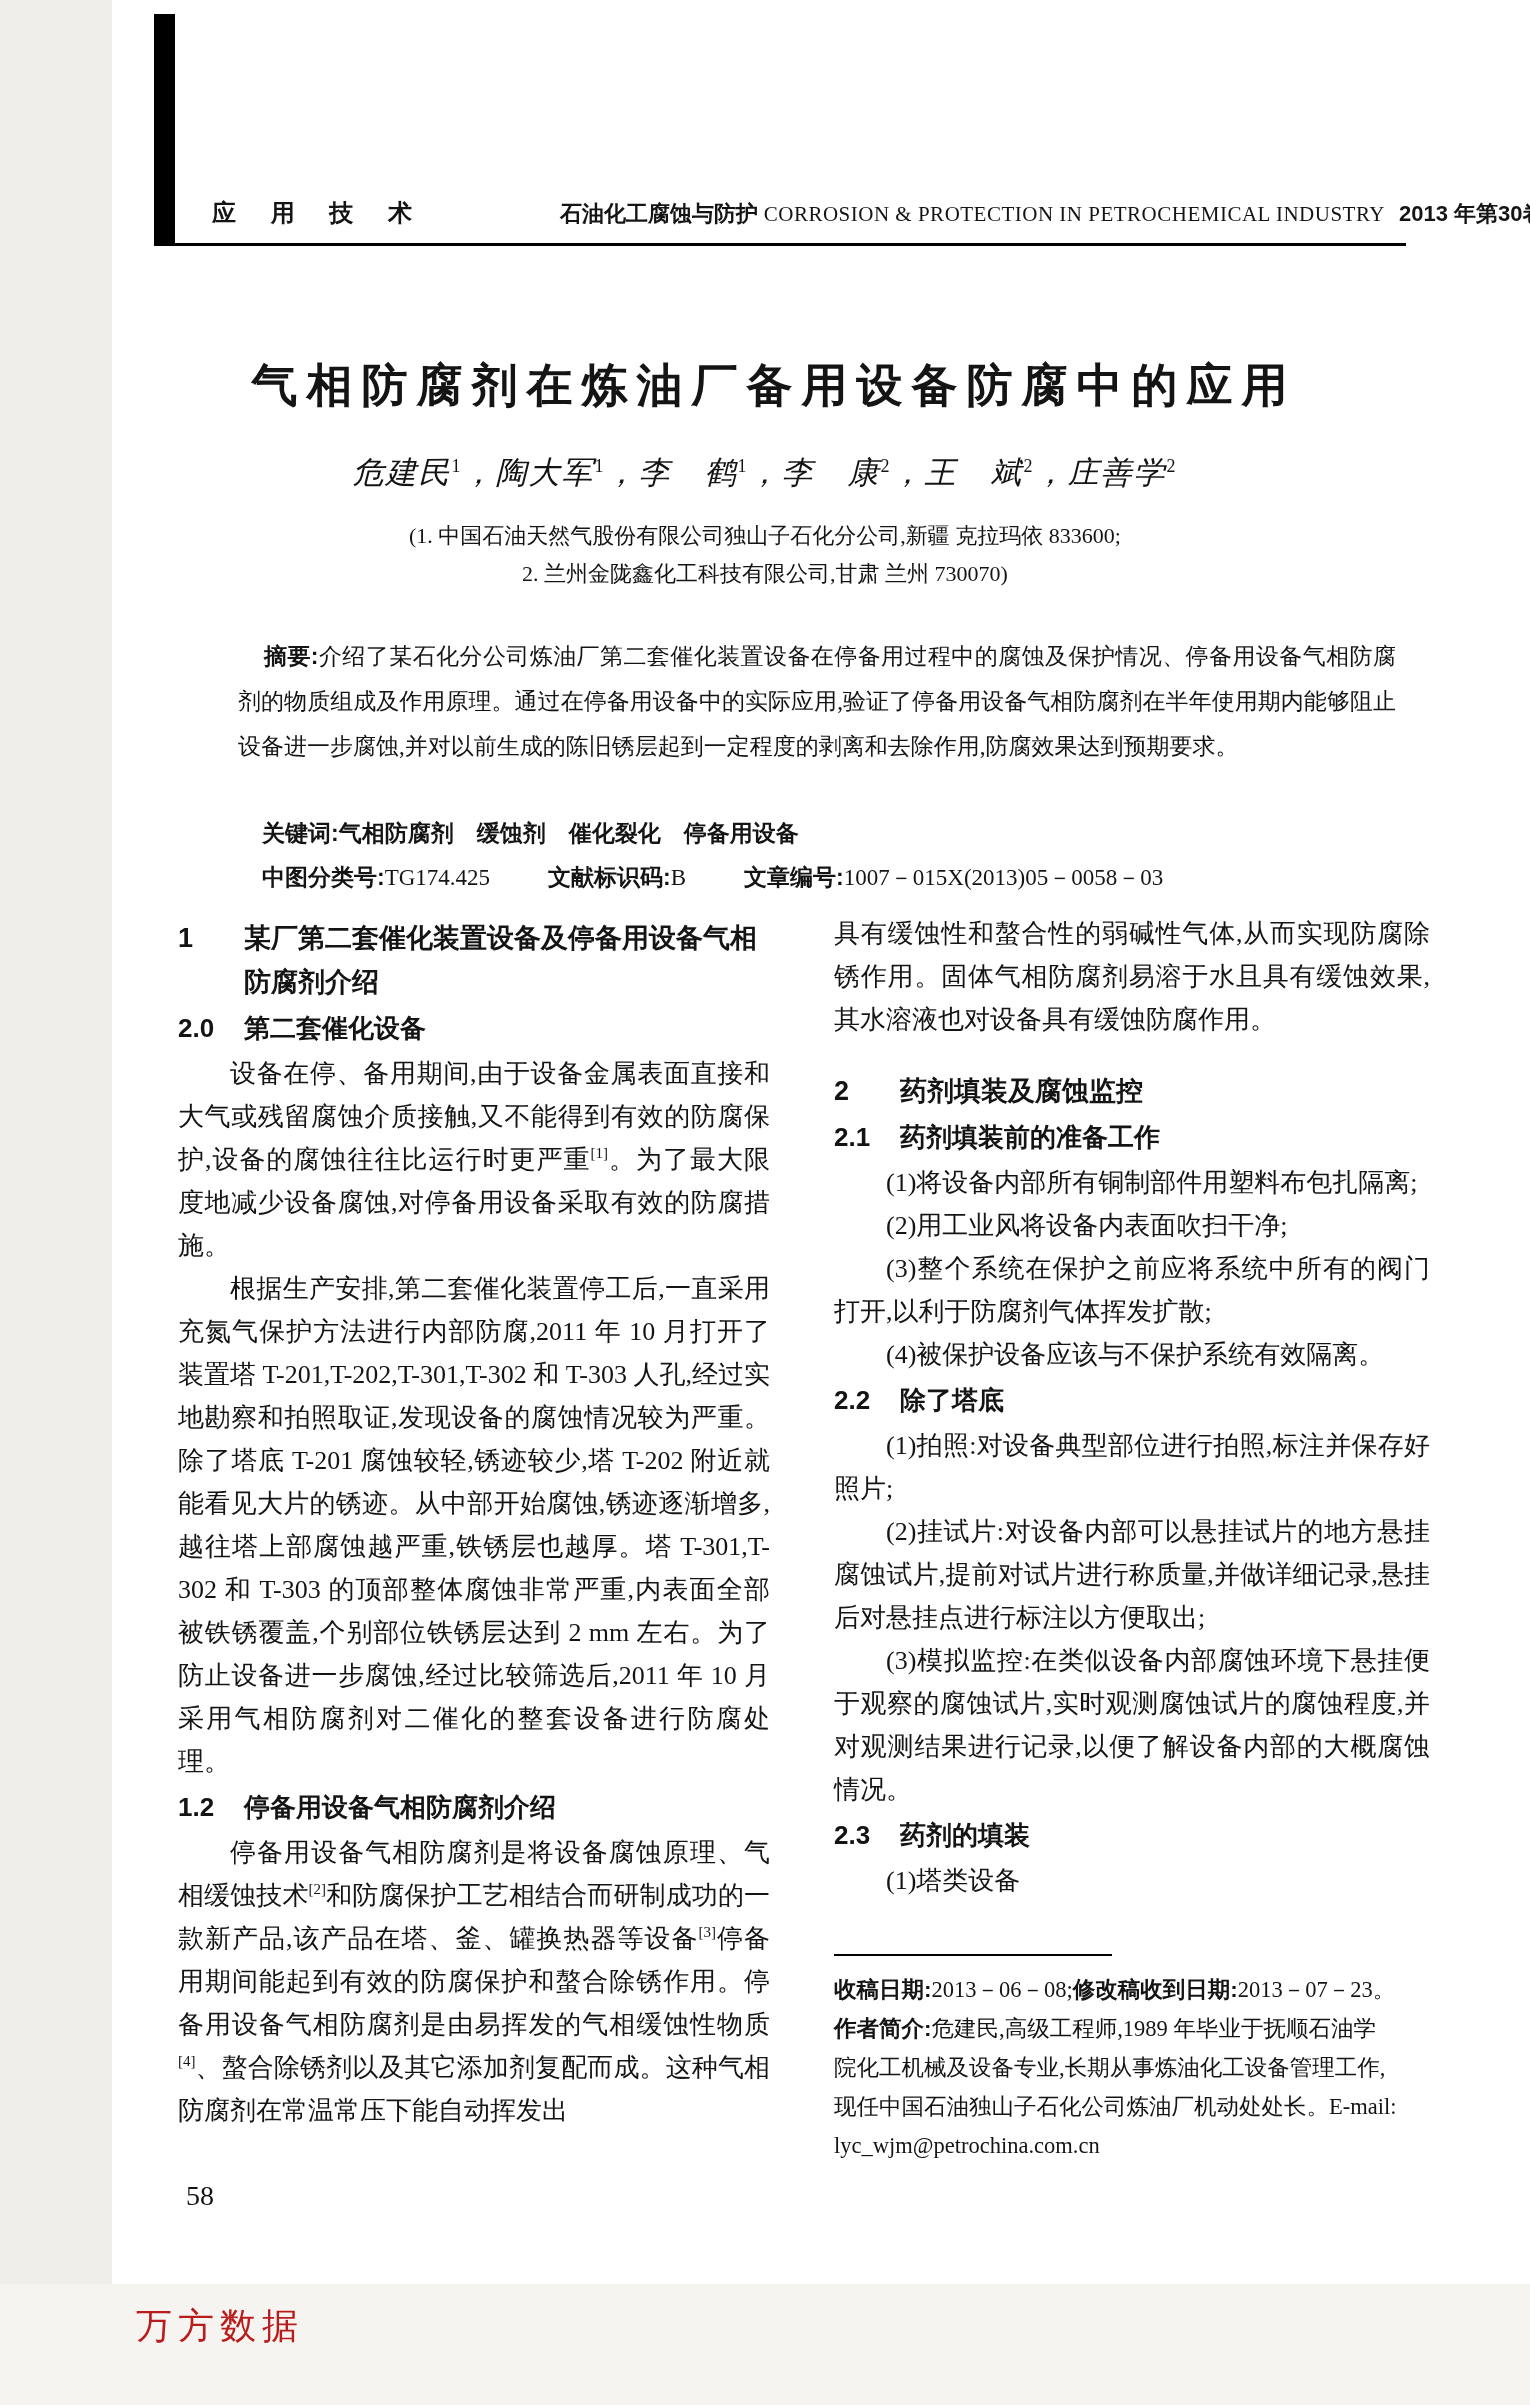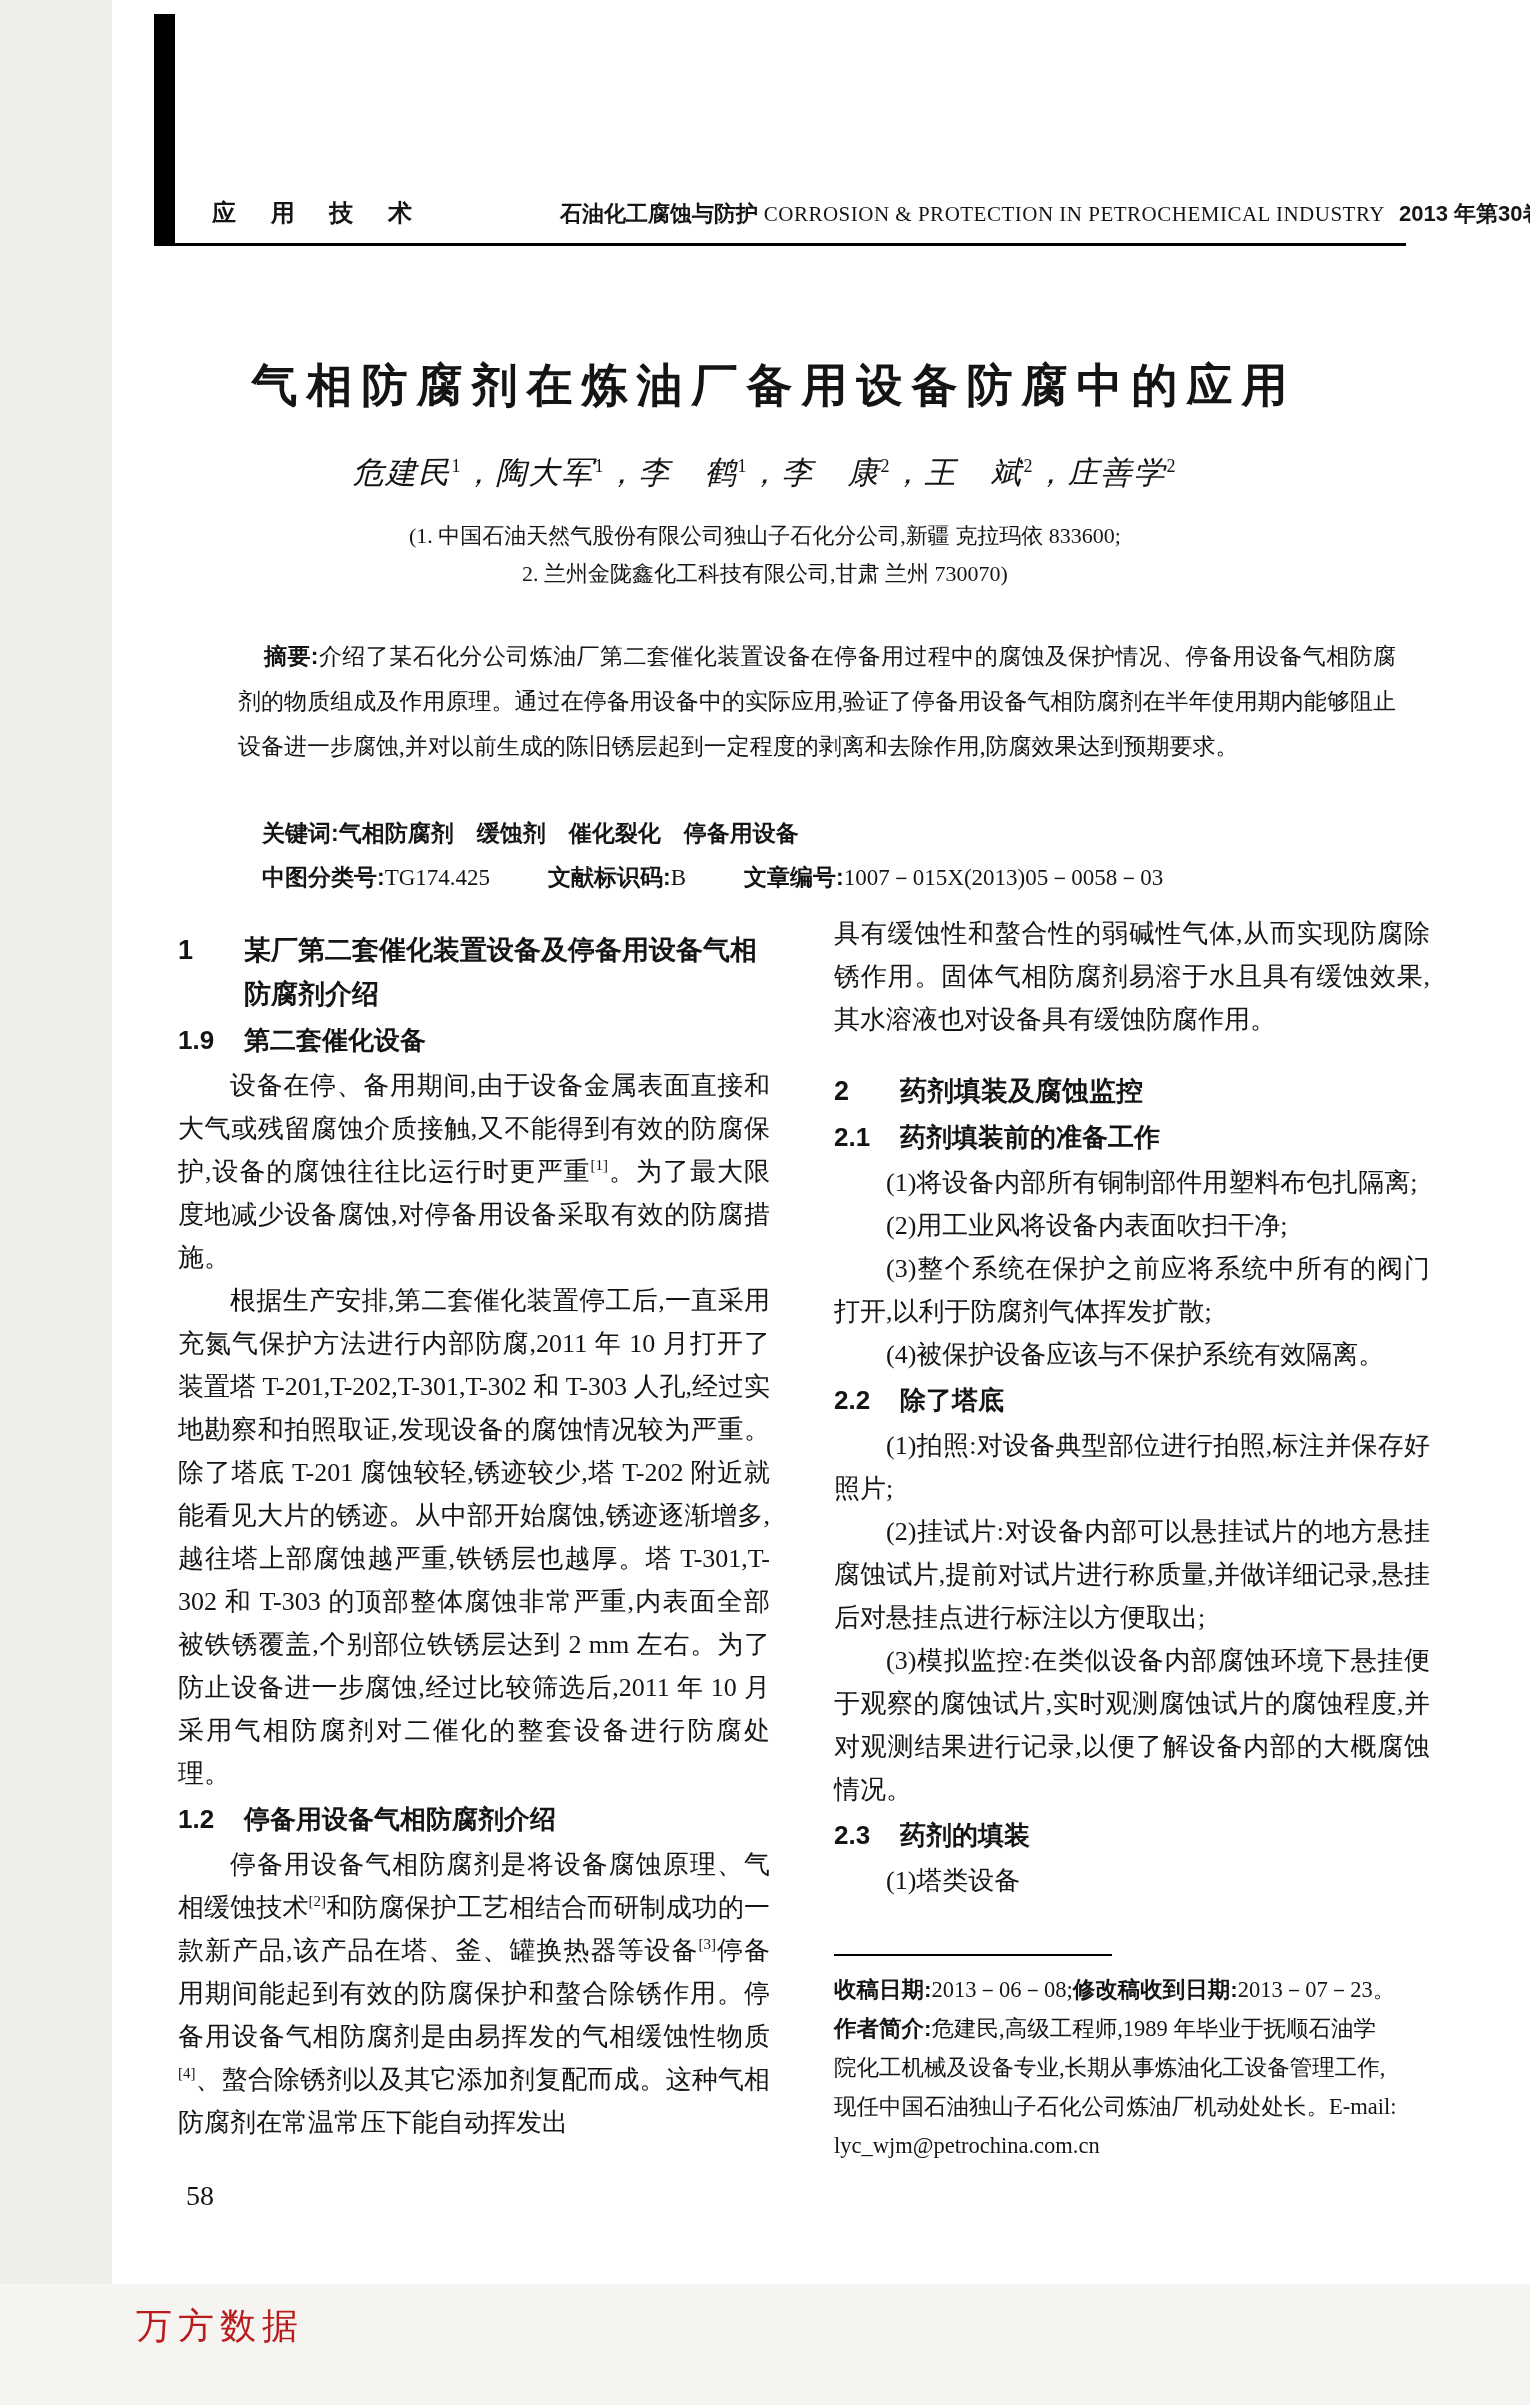--- a/index.html
+++ b/index.html
@@ -55,21 +55,21 @@
   .col-left  { left:178px; width:592px; }
   .col-right { left:834px; width:596px; }
   .body-p { margin:0; text-indent:52px; }
   .body-p.noindent { text-indent:0; }
   .body-p sup { font-size:15px; vertical-align:super; line-height:0; }
   .h1 {
     font-family:"Liberation Sans", sans-serif; font-weight:bold;
     font-size:27px; line-height:44px; text-align:left;
     padding-left:66px; text-indent:-66px; margin:28px 0 2px 0;
   }
-  .col > .h1:first-child { margin-top:16px; }
+  .col > .h1:first-child { margin-top:4px; }
   .h2 {
     font-family:"Liberation Sans", sans-serif; font-weight:bold;
     font-size:26px; line-height:43px; text-align:left;
     padding-left:66px; text-indent:-66px; margin:3px 0 2px 0;
   }
   .h1 .num, .h2 .num { display:inline-block; width:66px; text-indent:0; }
 
   .footnote { position:absolute; left:834px; top:1954px; width:596px; font-size:22.5px; line-height:39px; }
   .fn-rule { width:278px; height:2px; background:#000; margin:0 0 14px 0; }
   .fn-line { text-align:justify; }
@@ -105,21 +105,21 @@
   <div class="keywords"><b>关键词:</b><span>气相防腐剂　缓蚀剂　催化裂化　停备用设备</span></div>
 
   <div class="meta">
     <span class="meta-item"><b>中图分类号:</b><span class="val">TG174.425</span></span>
     <span class="meta-item"><b>文献标识码:</b><span class="val">B</span></span>
     <span class="meta-item"><b>文章编号:</b><span class="val">1007－015X(2013)05－0058－03</span></span>
   </div>
 
   <div class="col col-left">
       <div class="h1"><span class="num">1</span><span>某厂第二套催化装置设备及停备用设备气相防腐剂介绍</span></div>
-      <div class="h2"><span class="num">1.9</span><span>第二套催化设备</span></div>
+      <div class="h2"><span class="num">2.0</span><span>第二套催化设备</span></div>
       <p class="body-p">设备在停、备用期间,由于设备金属表面直接和大气或残留腐蚀介质接触,又不能得到有效的防腐保护,设备的腐蚀往往比运行时更严重<sup>[1]</sup>。为了最大限度地减少设备腐蚀,对停备用设备采取有效的防腐措施。</p>
       <p class="body-p">根据生产安排,第二套催化装置停工后,一直采用充氮气保护方法进行内部防腐,2011 年 10 月打开了装置塔 T-201,T-202,T-301,T-302 和 T-303 人孔,经过实地勘察和拍照取证,发现设备的腐蚀情况较为严重。除了塔底 T-201 腐蚀较轻,锈迹较少,塔 T-202 附近就能看见大片的锈迹。从中部开始腐蚀,锈迹逐渐增多,越往塔上部腐蚀越严重,铁锈层也越厚。塔 T-301,T-302 和 T-303 的顶部整体腐蚀非常严重,内表面全部被铁锈覆盖,个别部位铁锈层达到 2 mm 左右。为了防止设备进一步腐蚀,经过比较筛选后,2011 年 10 月采用气相防腐剂对二催化的整套设备进行防腐处理。</p>
       <div class="h2"><span class="num">1.2</span><span>停备用设备气相防腐剂介绍</span></div>
       <p class="body-p">停备用设备气相防腐剂是将设备腐蚀原理、气相缓蚀技术<sup>[2]</sup>和防腐保护工艺相结合而研制成功的一款新产品,该产品在塔、釜、罐换热器等设备<sup>[3]</sup>停备用期间能起到有效的防腐保护和螯合除锈作用。停备用设备气相防腐剂是由易挥发的气相缓蚀性物质<sup>[4]</sup>、螯合除锈剂以及其它添加剂复配而成。这种气相防腐剂在常温常压下能自动挥发出</p>
     </div>
   <div class="col col-right">
       <p class="body-p noindent">具有缓蚀性和螯合性的弱碱性气体,从而实现防腐除锈作用。固体气相防腐剂易溶于水且具有缓蚀效果,其水溶液也对设备具有缓蚀防腐作用。</p>
       <div class="h1"><span class="num">2</span><span>药剂填装及腐蚀监控</span></div>
       <div class="h2"><span class="num">2.1</span><span>药剂填装前的准备工作</span></div>
       <p class="body-p">(1)将设备内部所有铜制部件用塑料布包扎隔离;</p>

